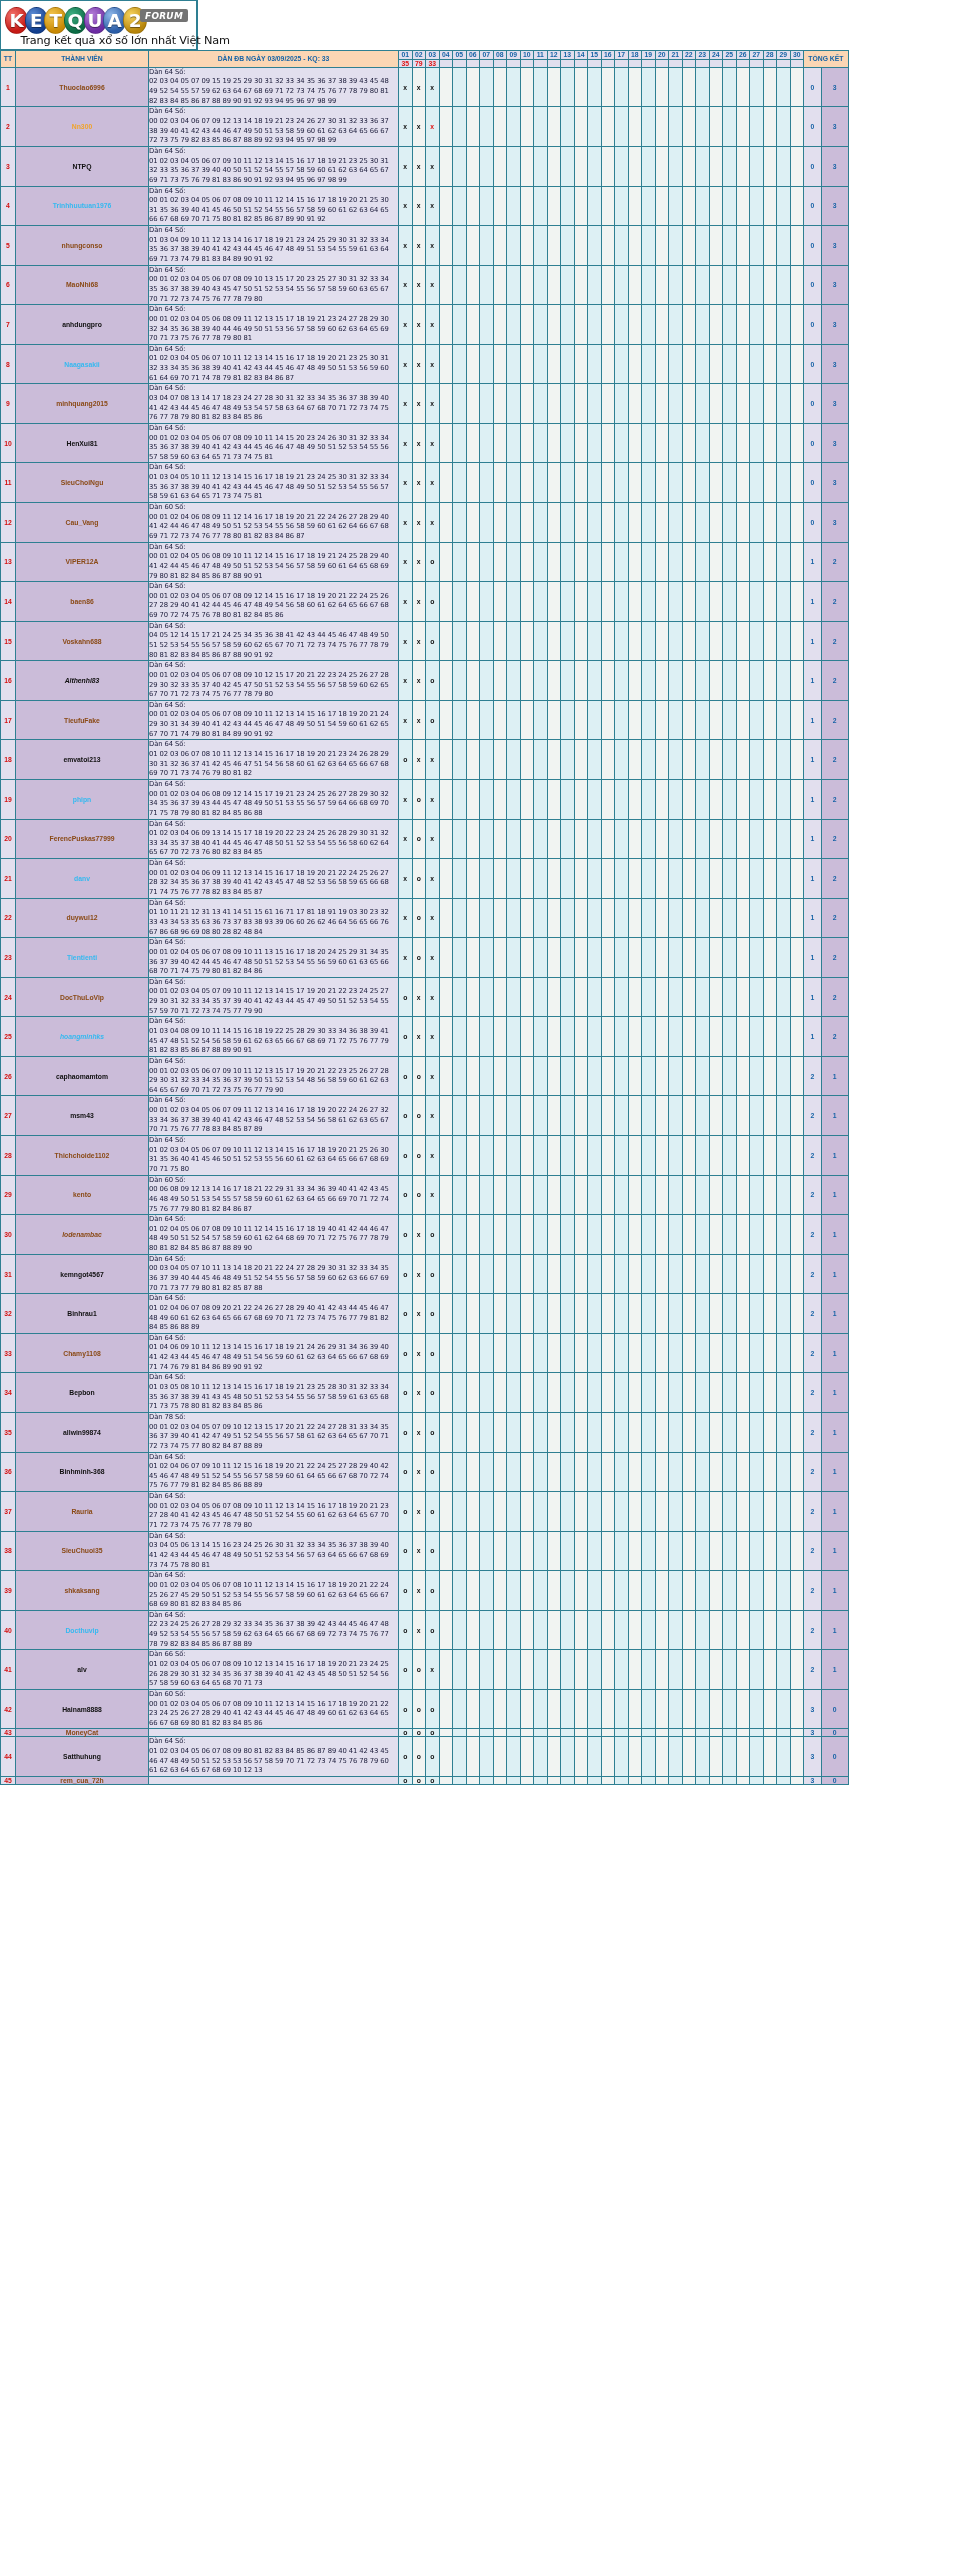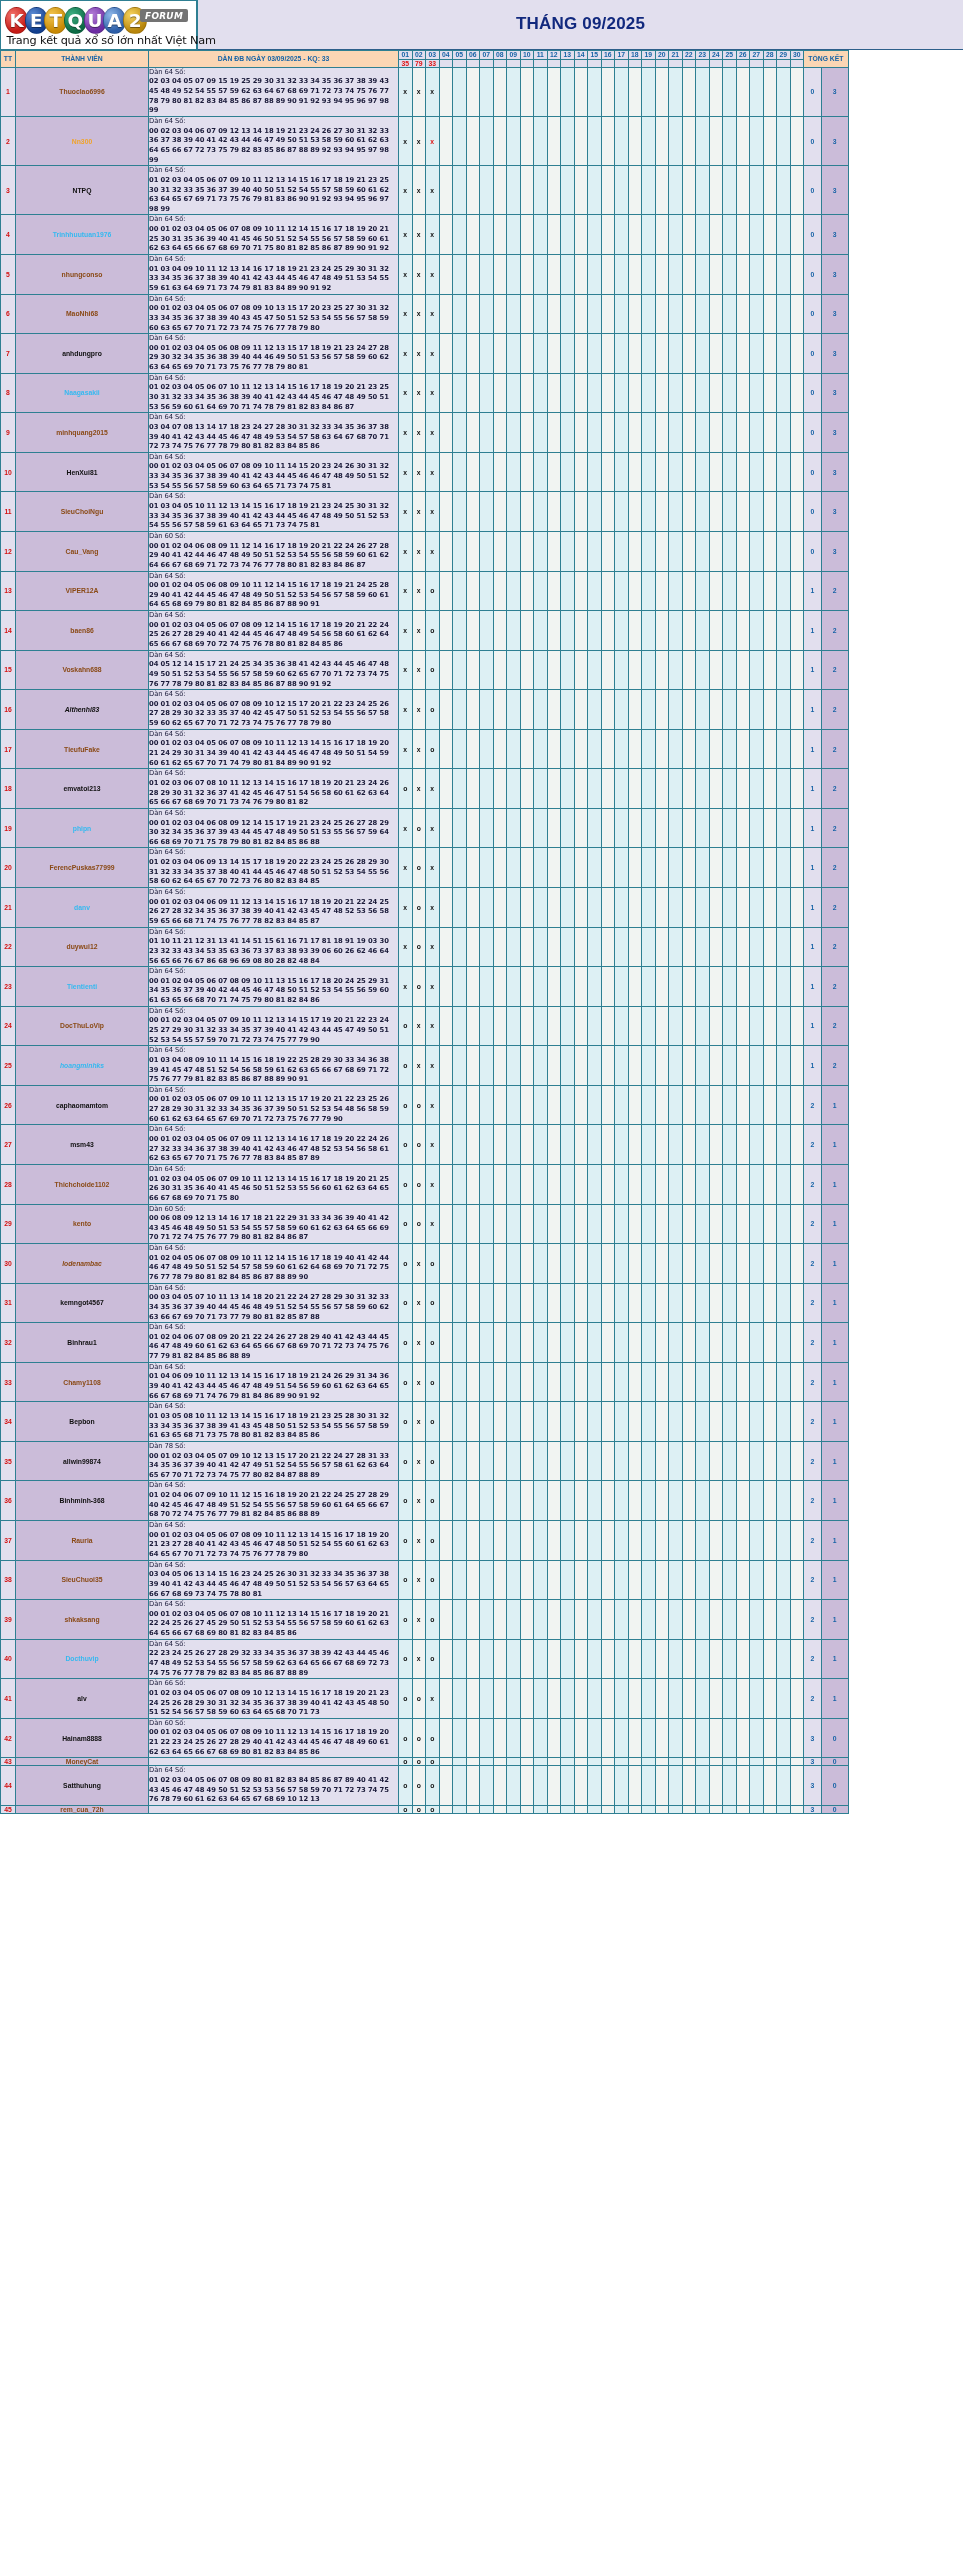--- a/index.html
+++ b/index.html
@@ -50,21 +50,21 @@
   .l6 { background: radial-gradient(circle at 32% 28%, #8fb7e8, #2c5ea8 70%); }
   .l8 { background: radial-gradient(circle at 32% 28%, #f6d35e, #b8860b 70%); width:24.6px; }
   .forum-badge {
     position: absolute; right: 8.2px; top: 8.2px;
     background: #737373; color: #fff; font-weight: 700;
     font-size: 8.9px; letter-spacing: 0.3px; padding: 1.4px 4.8px;
     border-radius: 2px; font-family: "DejaVu Sans", sans-serif;
     font-style: italic;
   }
   .logo-tag {
-    font-size: 11.3px; color: #111; text-align: left; padding-left: 4px;
+    font-size: 11.3px; color: #111; text-align: left; padding-left: 18px;
     margin-top: 0.7px; font-family: "DejaVu Sans", sans-serif;
     white-space: nowrap; letter-spacing: -0.2px;
   }
   .banner-cell {
     flex: 1;
     background: #bdd3ec;
     border: 1.4px solid #2e5f8a;
     border-left: none;
     display: flex; align-items: center; justify-content: center;
     color: #e07a12;
@@ -145,21 +145,21 @@
     color: #1b1b3a;
     font-size: 5.2px;
     line-height: 1.42;
     padding: 0.7px 1.4px 0.7px 2px;
     text-align: left;
     vertical-align: top;
     font-family: "DejaVu Sans", sans-serif;
     letter-spacing: -0.1px;
   }
   td.dan .dan-title { display:block; }
-  td.dan .dan-nums { display:block;font-weight:bold; }
+  td.dan .dan-nums { display:block; }
   td.mark {
     text-align: center;
     font-size: 5.8px;
     font-weight: 700;
     color: #111;
     width: 10.2px;
   }
   td.mark.odd { background: #ddf0f4; }
   td.mark.even { background: #f1f4f2; }
   td.mark.red { color: #e01414; }
@@ -195,21 +195,20 @@
           <span class="ltr l4">Q</span>
           <span class="ltr l5">U</span>
           <span class="ltr l6">A</span>
           <span class="ltr l8">2</span>
         </div>
         <div class="forum-badge">FORUM</div>
         <div class="logo-tag">Trang kết quả xổ số lớn nhất Việt Nam</div>
       </div>
     </div>
     <div class="rightcol">
-      <div class="month-cell">THÁNG 09/2025</div>
     </div>
   </div>
 
   <table class="grid">
     <colgroup id="cg">
         <col style="width: 15px;">
         <col style="width: 133px;">
         <col style="width: 250px;">
         <col style="width: 13.5px;">
         <col style="width: 13.5px;">

